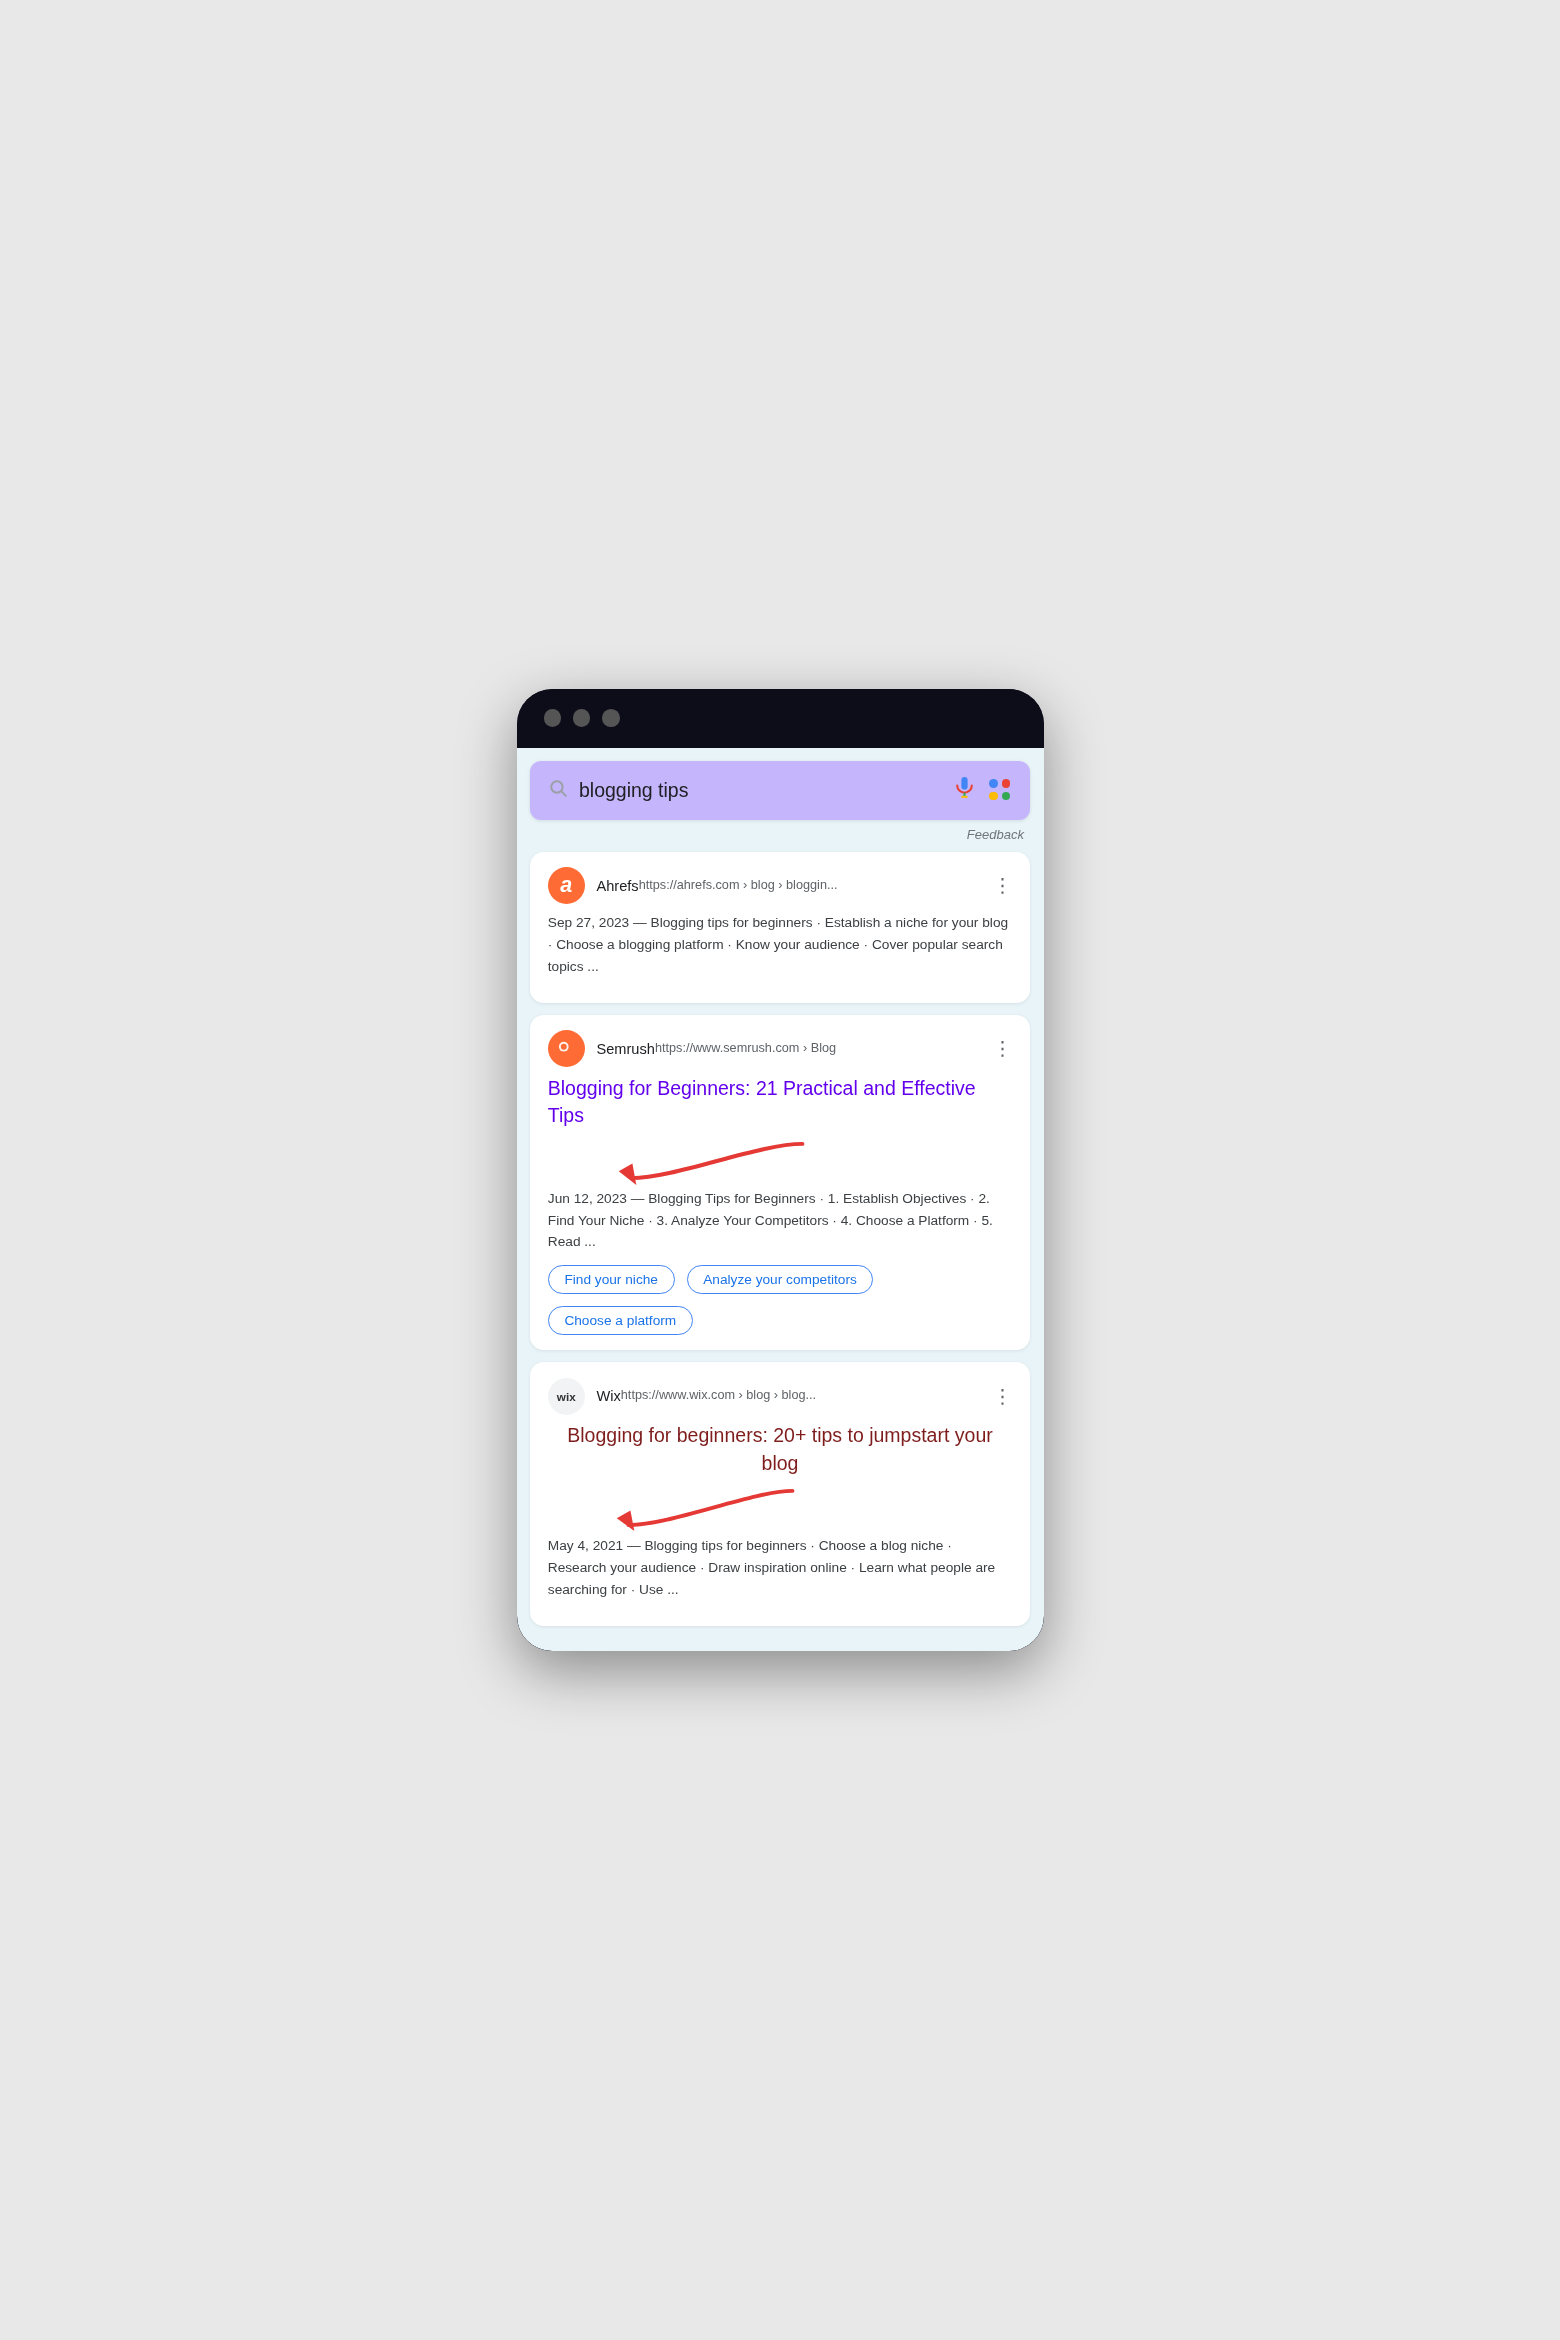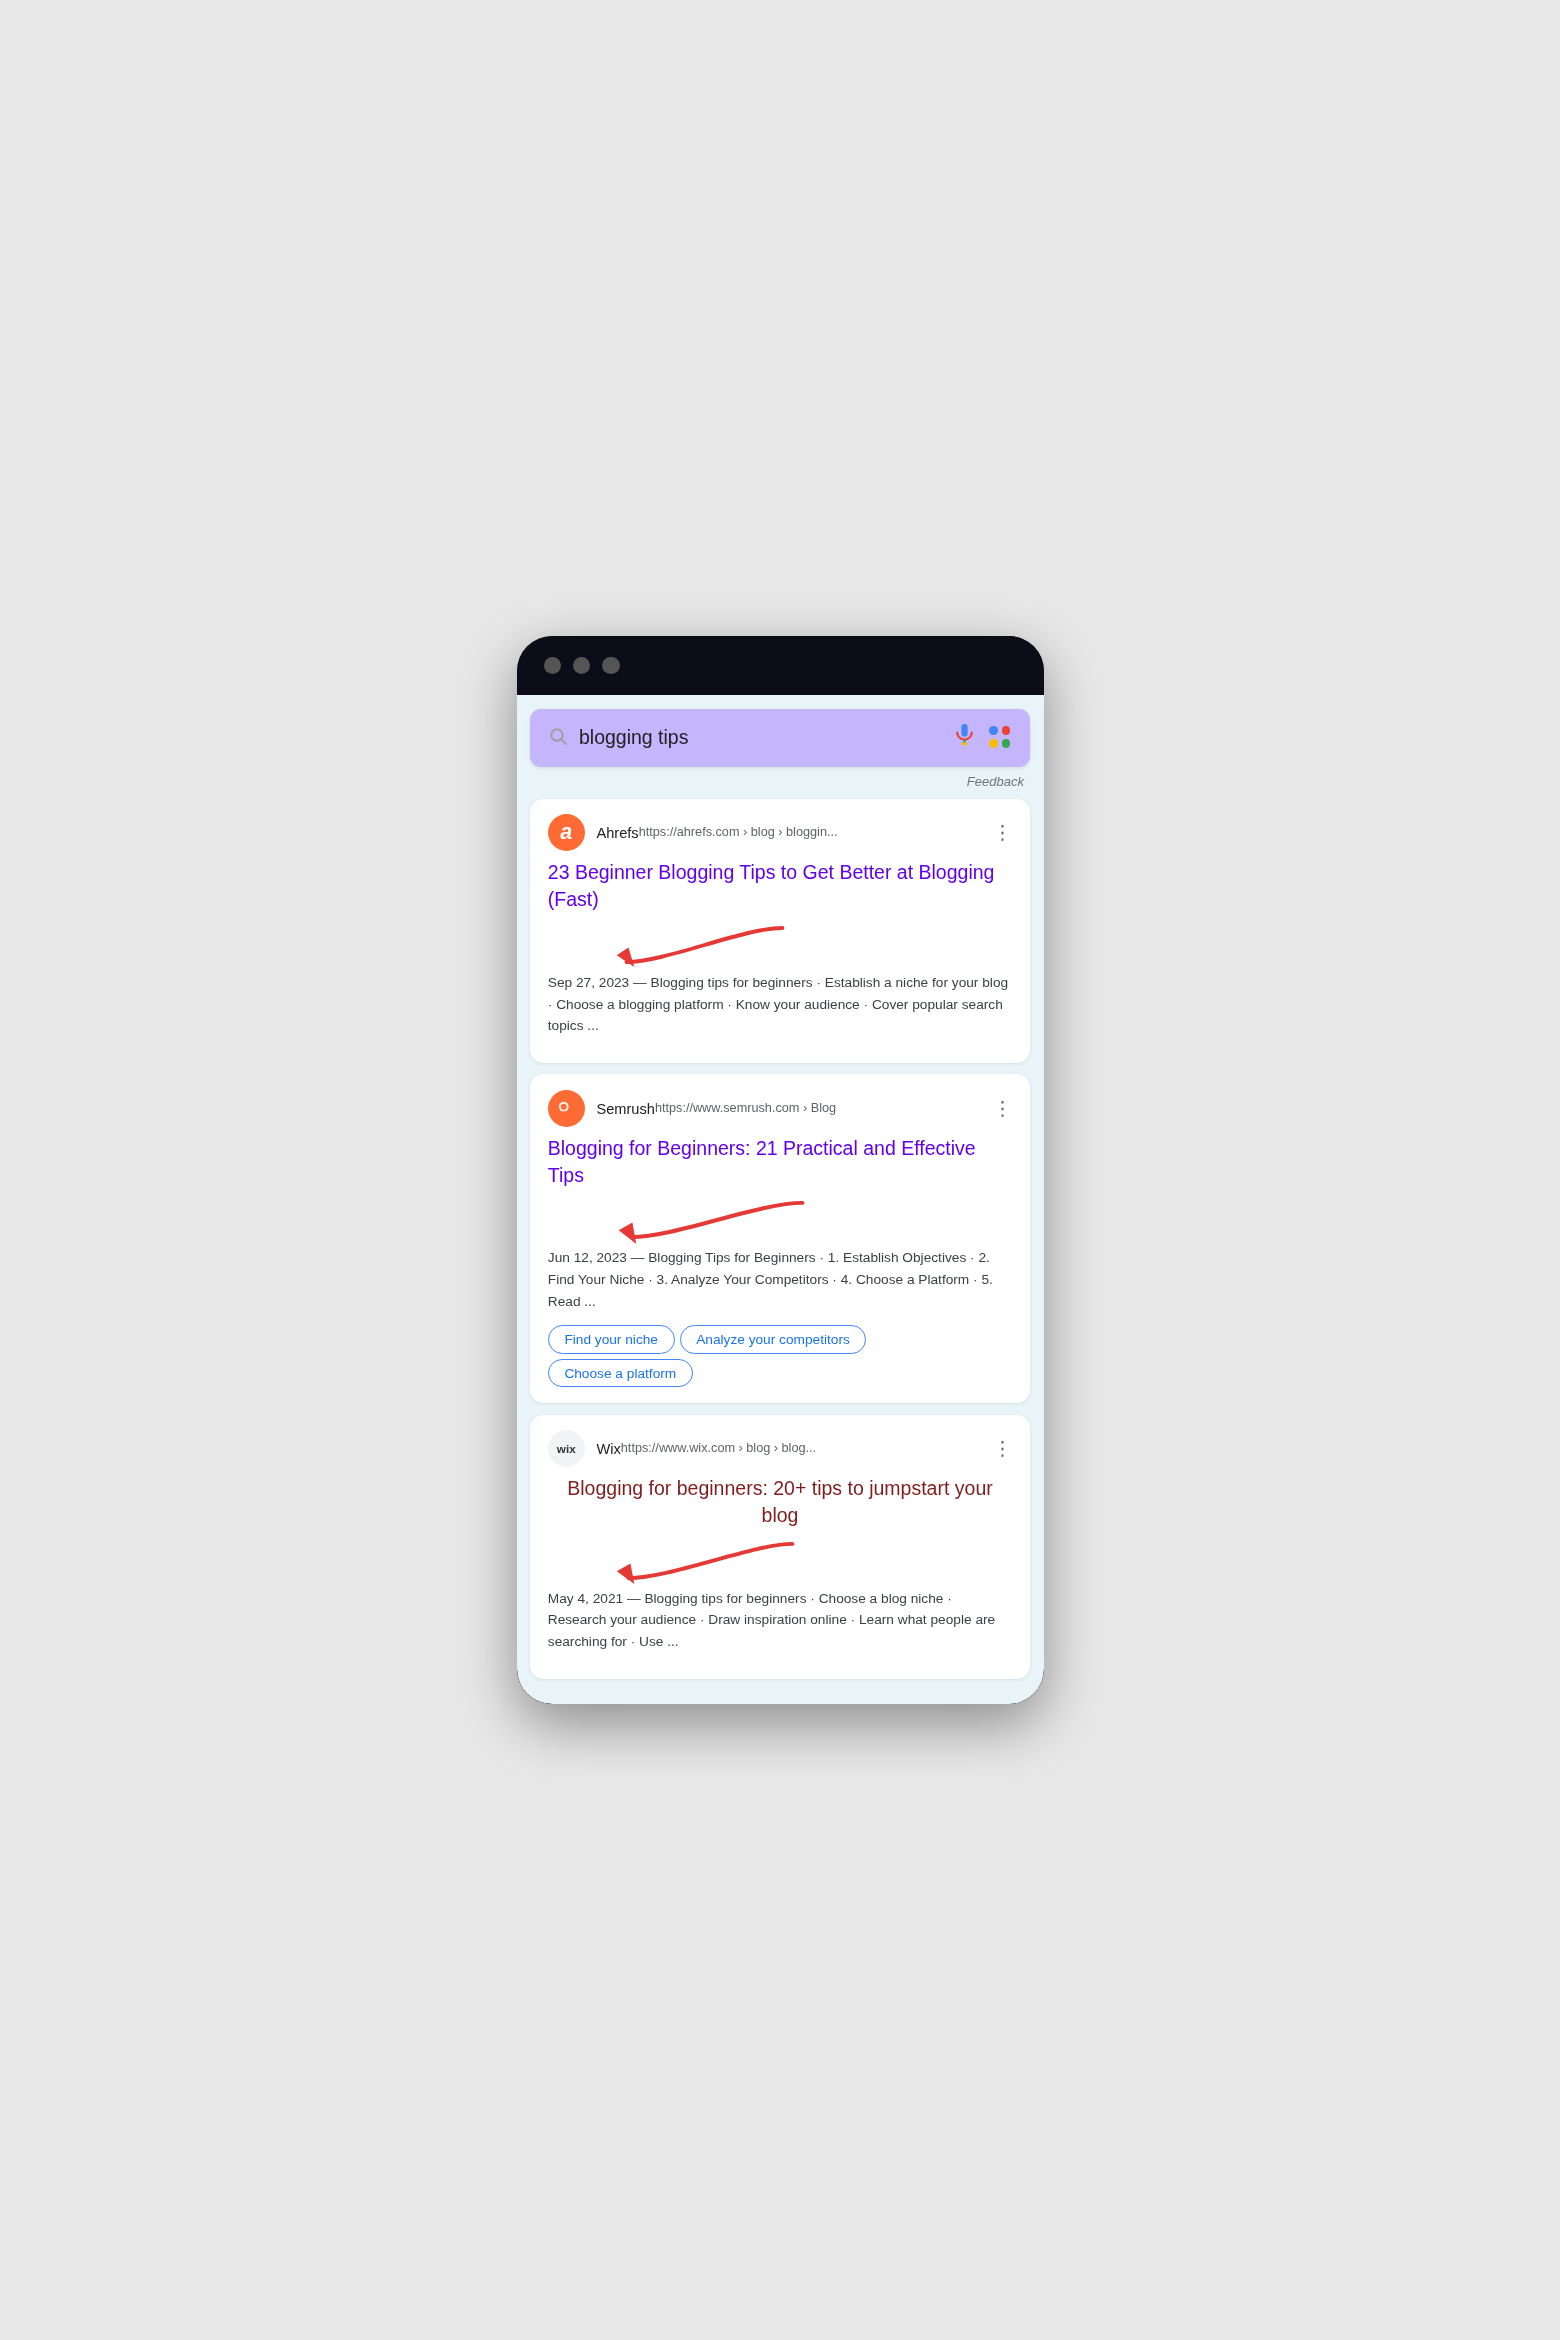--- a/index.html
+++ b/index.html
@@ -170,21 +170,21 @@
 
     .result-snippet {
       font-size: 13.7px;
       color: #3c4043;
       line-height: 1.6;
       margin-bottom: 9.8px;
     }
 
     .result-tags {
       display: flex;
-      gap: 5px;
+      gap: 12px;
       flex-wrap: wrap;
       margin-top: 11.7px;
     }
 
     .result-tag {
       border: 1.5px solid #4285f4;
       color: #1a73e8;
       border-radius: 19.5px;
       padding: 5.9px 15.6px;
       font-size: 13.7px;
@@ -270,28 +270,20 @@
         <div class="site-info">
           <div class="site-favicon ahrefs-favicon">a</div>
           <div class="site-name-url">
             <span class="site-name">Ahrefs</span>
             <span class="site-url">https://ahrefs.com › blog › bloggin...</span>
           </div>
         </div>
         <div class="three-dots">⋮</div>
       </div>
 
-      <div class="title-with-arrow">
-        <div class="result-title">23 Beginner Blogging Tips to Get Better at Blogging (Fast)</div>
-        
-        <svg class="red-arrow" width="195" height="54" viewBox="0 0 200 55">
-          <path d="M 180 10 C 140 10, 60 45, 20 45" stroke="#e53935" stroke-width="4" fill="none" stroke-linecap="round"></path>
-          <polygon points="10,38 22,30 28,50" fill="#e53935"></polygon>
-        </svg>
-      </div>
 
       <div class="result-snippet">Sep 27, 2023 — Blogging tips for beginners · Establish a niche for your blog · Choose a blogging platform · Know your audience · Cover popular search topics ...</div>
     </div>
 
     <div class="result-card">
       <div class="result-header">
         <div class="site-info">
           <div class="site-favicon semrush-favicon">
             <svg width="23.4" height="23.4" viewBox="0 0 24 24">
               <circle cx="12" cy="12" r="11" fill="#ff6b35"></circle>

